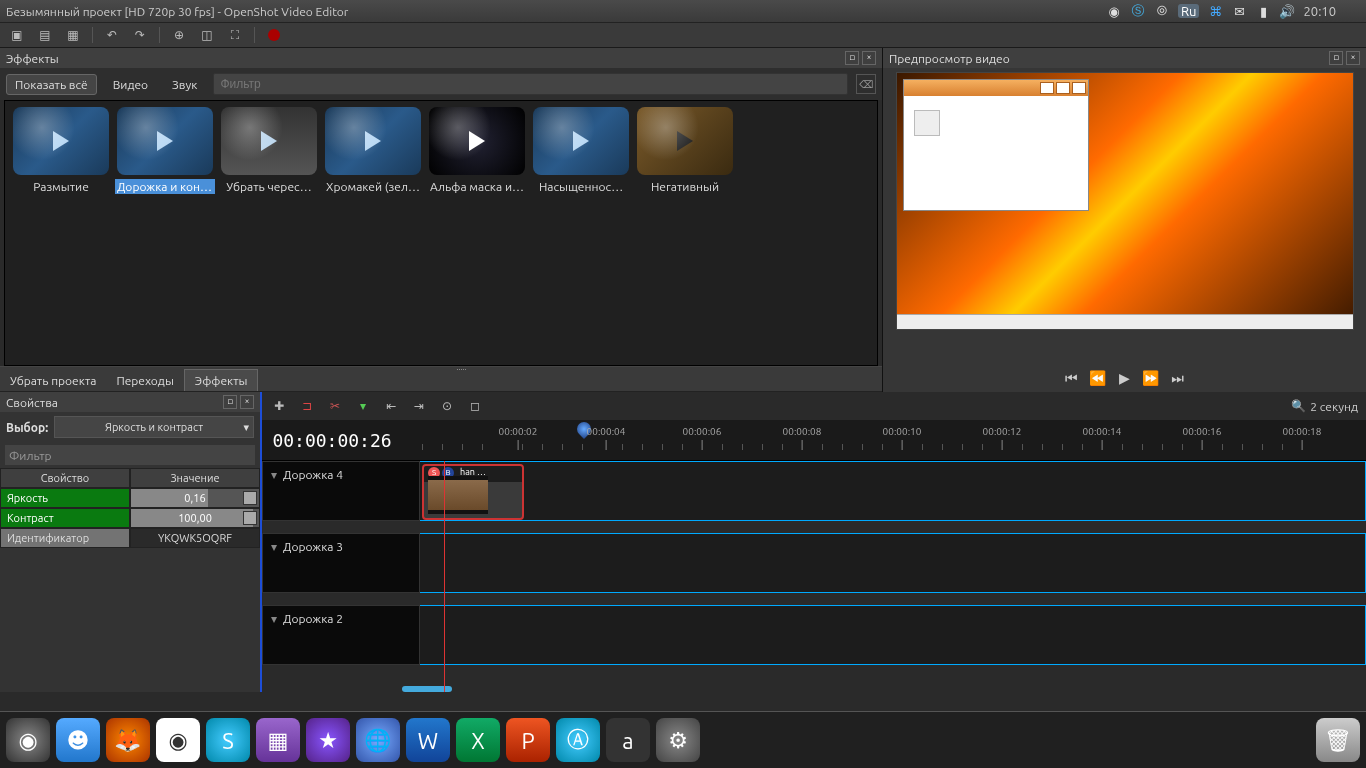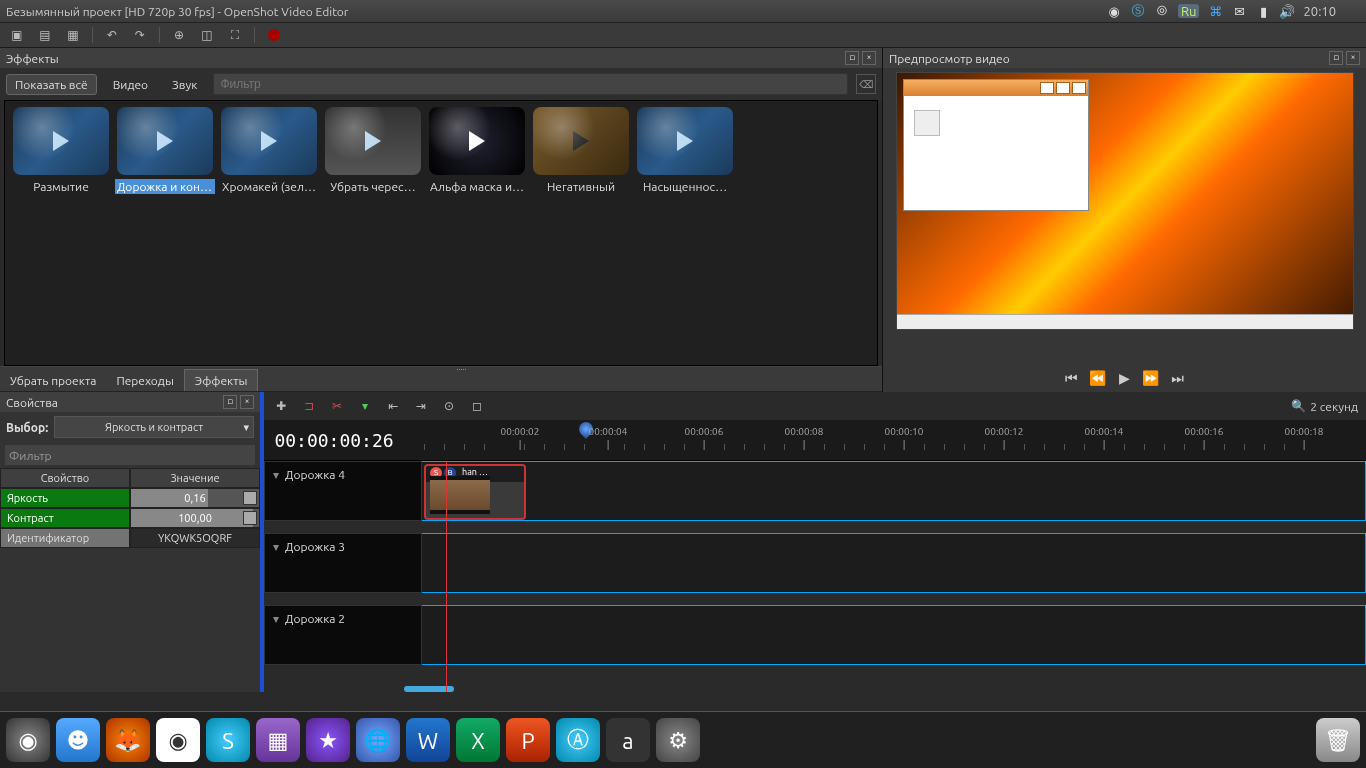--- a/index.html
+++ b/index.html
@@ -1,20 +1,20 @@
 <!DOCTYPE html>
 <html><head>
 <meta charset="utf-8">
 <style>
 html,body{margin:0;padding:0;width:1366px;height:768px;overflow:hidden;background:#2a2a2a;font-family:"Ubuntu","DejaVu Sans",sans-serif;font-size:12px;color:#ddd}
 .menubar{height:22px;background:linear-gradient(#4a4a4a,#3a3a3a);display:flex;align-items:center;justify-content:space-between;padding:0 6px;color:#ccc;font-size:12px;border-bottom:1px solid #222}
 .menubar .right{display:flex;align-items:center;gap:8px}
 .menubar .right span{font-size:13px}
 .mi{width:16px;height:16px;display:inline-flex;align-items:center;justify-content:center;color:#ddd}
-.ru-badge{background:#5a6b7a;color:#bef264;border-radius:3px;padding:0 3px;font-size:11px}
+.ru-badge{background:#5a6b7a;color:#ffffff;border-radius:3px;padding:0 3px;font-size:11px}
 .toolbar{height:24px;background:#3a3a3a;display:flex;align-items:center;gap:10px;padding:0 8px;border-bottom:1px solid #1a1a1a}
 .tb-icon{width:18px;height:18px;display:inline-flex;align-items:center;justify-content:center;color:#bbb;cursor:pointer}
 .sep{width:1px;height:16px;background:#555}
 .rec-dot{width:12px;height:12px;border-radius:50%;background:#a00}
 .main-upper{display:flex;height:344px}
 .effects-panel{width:882px;display:flex;flex-direction:column;border-right:1px solid #111}
 .panel-head{height:20px;display:flex;align-items:center;justify-content:space-between;padding:0 6px;background:#3f3f3f;color:#ddd;font-size:12px}
 .panel-ctrl{display:flex;gap:3px}
 .panel-ctrl span{width:12px;height:12px;border:1px solid #666;font-size:9px;line-height:10px;text-align:center;cursor:pointer}
 .effects-filter{height:24px;display:flex;align-items:center;gap:8px;padding:4px 6px;background:#2e2e2e}
@@ -37,21 +37,21 @@
 .inner-win-title span{width:12px;height:10px;background:#fff;border:1px solid #aa6020;margin-left:2px}
 .task-bar{position:absolute;left:0;bottom:0;right:0;height:14px;background:#eee;border-top:1px solid #aaa}
 .play-controls{height:28px;display:flex;align-items:center;justify-content:center;gap:12px}
 .pc-btn{color:#ccc;cursor:pointer;font-size:14px}
 .midtabs{height:24px;background:#3a3a3a;display:flex;align-items:flex-end;border-top:1px solid #222;border-bottom:1px solid #222;position:relative}
 .mt{padding:4px 10px;color:#ddd;cursor:pointer;font-size:12px}
 .mt.on{background:#4a4a4a;border:1px solid #666;border-bottom:none}
 .drag-h{position:absolute;left:50%;top:2px;width:40px;height:4px;display:flex;gap:1px;justify-content:center}
 .drag-h span{width:1px;height:1px;background:#888}
 .lower{display:flex;height:300px}
-.props{width:260px;background:#333;border-right:4px solid #1d4ed8;display:flex;flex-direction:column}
+.props{width:260px;background:#333;border-right:2px solid #1d4ed8;display:flex;flex-direction:column}
 .props-row{display:flex;align-items:center;padding:4px 6px;gap:6px}
 .props-label{font-weight:bold;font-size:12px}
 .props-select{flex:1;height:20px;background:#454545;border:1px solid #555;display:flex;align-items:center;justify-content:center;font-size:11px;color:#ddd;position:relative}
 .props-select::after{content:"▾";position:absolute;right:4px}
 .filt-in{height:20px;background:#444;border:1px solid #333;margin:2px 4px;padding:0 4px;color:#999;display:flex;align-items:center;font-size:12px}
 .prop-table{display:flex;flex-direction:column}
 .pt-head{display:flex;background:#3f3f3f}
 .pt-head div{flex:1;text-align:center;padding:3px;font-size:11px;border:1px solid #222}
 .pt-row{display:flex}
 .pt-cell{flex:1;padding:3px 6px;font-size:11px;border:1px solid #222}
@@ -150,48 +150,48 @@
           </div>
           <div class="effect-label">Размытие</div>
         </div>
       <div class="effect-item sel">
           <div class="effect-thumb">
             <div class="play-tri"></div>
           </div>
           <div class="effect-label">Дорожка и конт…</div>
         </div>
       <div class="effect-item">
+          <div class="effect-thumb" style="background:linear-gradient(#333,#555)">
+            <div class="play-tri"></div>
+          </div>
+          <div class="effect-label">Убрать черес…</div>
+        </div>
+      <div class="effect-item">
           <div class="effect-thumb">
             <div class="play-tri"></div>
           </div>
           <div class="effect-label">Хромакей (зел…</div>
-        </div>
-      <div class="effect-item">
-          <div class="effect-thumb" style="background:linear-gradient(#333,#555)">
-            <div class="play-tri"></div>
-          </div>
-          <div class="effect-label">Убрать черес…</div>
         </div>
       <div class="effect-item">
           <div class="effect-thumb" style="background:radial-gradient(circle,#223,#000)">
             <div class="play-tri" style="border-left-color:#fff"></div>
           </div>
           <div class="effect-label">Альфа маска и…</div>
         </div>
       <div class="effect-item">
+          <div class="effect-thumb">
+            <div class="play-tri"></div>
+          </div>
+          <div class="effect-label">Насыщеннос…</div>
+        </div>
+      <div class="effect-item">
           <div class="effect-thumb" style="background:linear-gradient(135deg,#7a5a2a,#3a2a10)">
             <div class="play-tri" style="border-left-color:#222"></div>
           </div>
           <div class="effect-label">Негативный</div>
-        </div>
-      <div class="effect-item">
-          <div class="effect-thumb">
-            <div class="play-tri"></div>
-          </div>
-          <div class="effect-label">Насыщеннос…</div>
         </div>
     </div>
     <div class="midtabs" style="border-top:1px solid #444">
       <span class="mt">Убрать проекта</span>
       <span class="mt">Переходы</span>
       <span class="mt on">Эффекты</span>
       <div class="drag-h">
           <span></span>
           <span></span>
           <span></span>

